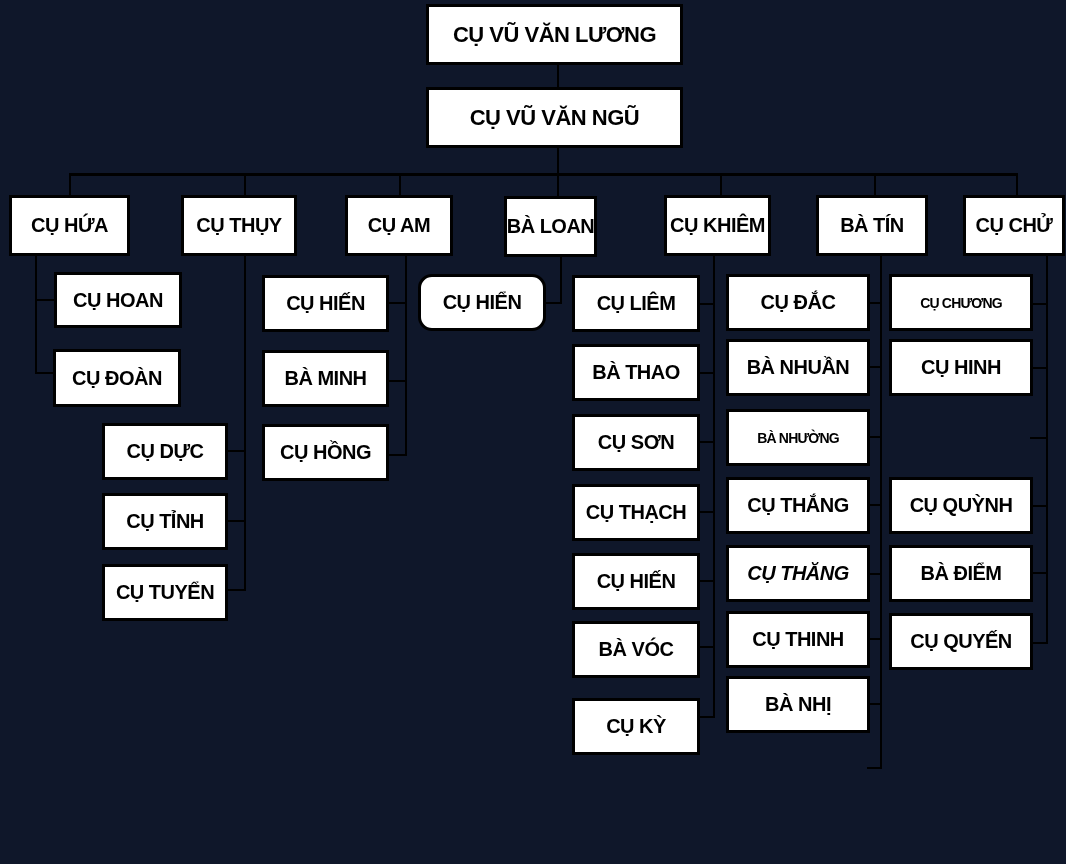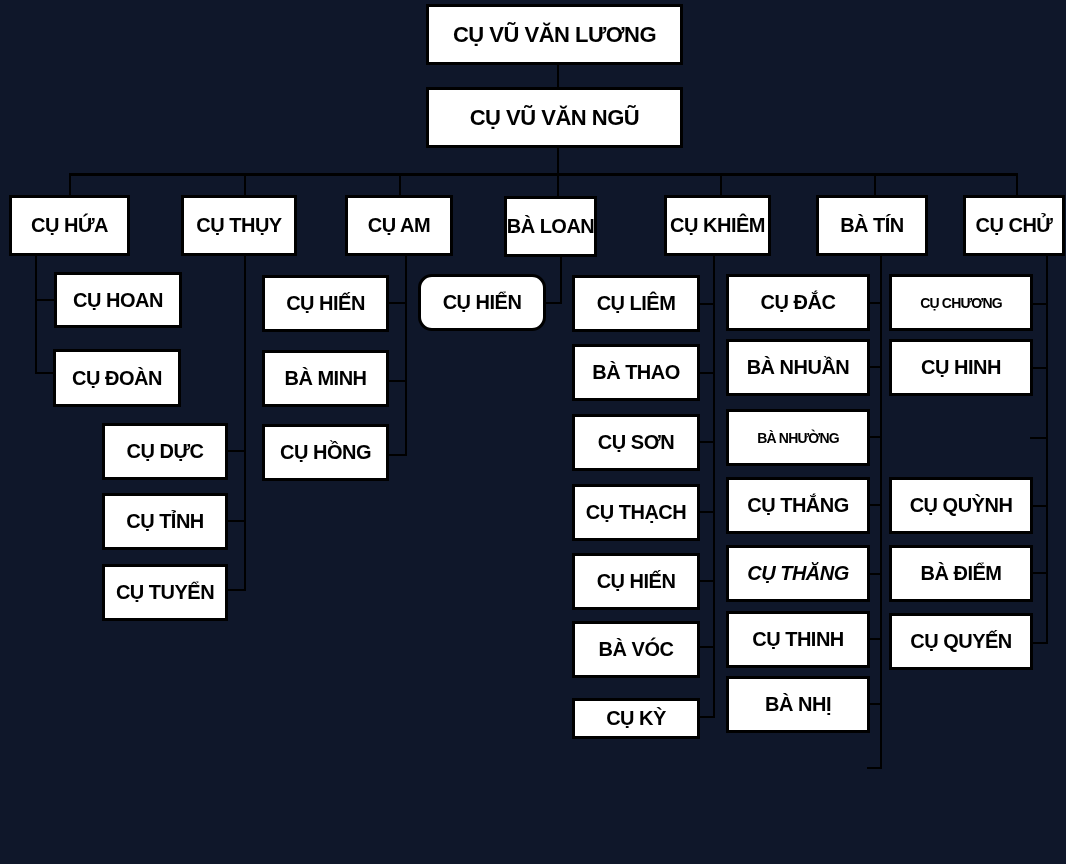--- a/index.html
+++ b/index.html
@@ -120,21 +120,21 @@
   <div class="box child" style="left:262px; top:424px; width:127px; height:57px;">CỤ HỒNG</div>
 
   <div class="box child" style="left:418px; top:274px; width:128px; height:57px;border-radius:14px;">CỤ HIỂN</div>
 
   <div class="box child" style="left:572px; top:275px; width:128px; height:57px;">CỤ LIÊM</div>
   <div class="box child" style="left:572px; top:344px; width:128px; height:57px;">BÀ THAO</div>
   <div class="box child" style="left:572px; top:414px; width:128px; height:57px;">CỤ SƠN</div>
   <div class="box child" style="left:572px; top:484px; width:128px; height:57px;">CỤ THẠCH</div>
   <div class="box child" style="left:572px; top:553px; width:128px; height:57px;">CỤ HIẾN</div>
   <div class="box child" style="left:572px; top:621px; width:128px; height:57px;">BÀ VÓC</div>
-  <div class="box child" style="left:572px; top:698px; width:128px; height:41px;">CỤ KỲ</div>
+  <div class="box child" style="left:572px; top:698px; width:128px; height:57px;">CỤ KỲ</div>
 
   <div class="box child" style="left:726px; top:274px; width:144px; height:57px;">CỤ ĐẮC</div>
   <div class="box child" style="left:726px; top:339px; width:144px; height:57px;">BÀ NHUẦN</div>
   <div class="box child tight" style="left:726px; top:409px; width:144px; height:57px;">BÀ NHƯỜNG</div>
   <div class="box child" style="left:726px; top:477px; width:144px; height:57px;">CỤ THẮNG</div>
   <div class="box child" style="left:726px; top:545px; width:144px; height:57px;font-style:italic;">CỤ THĂNG</div>
   <div class="box child" style="left:726px; top:611px; width:144px; height:57px;">CỤ THINH</div>
   <div class="box child" style="left:726px; top:676px; width:144px; height:57px;">BÀ NHỊ</div>
 
   <div class="box child tight" style="left:889px; top:274px; width:144px; height:57px;">CỤ CHƯƠNG</div>

